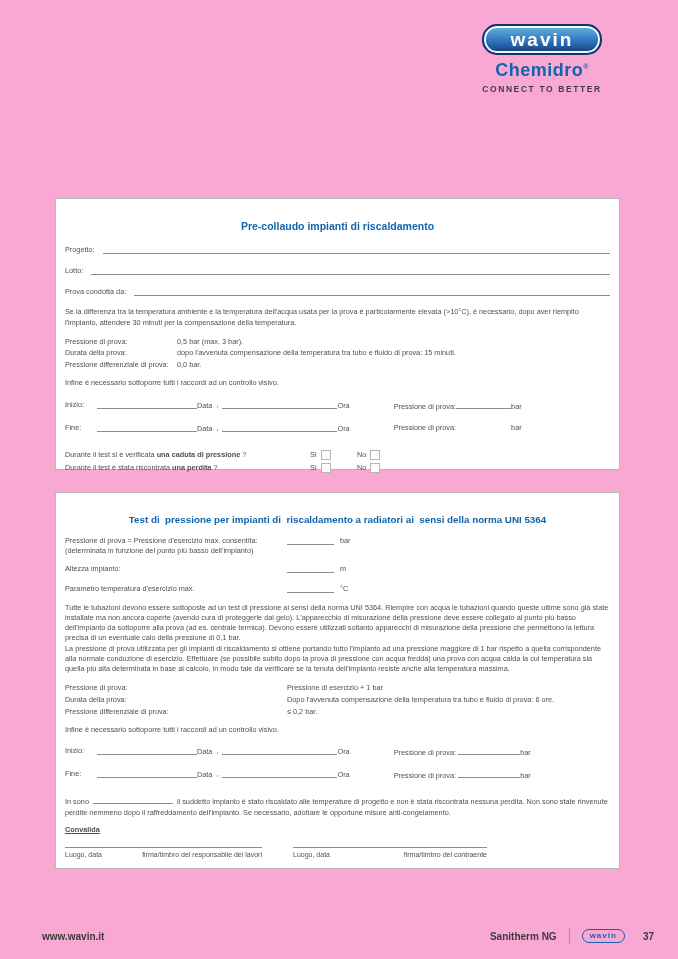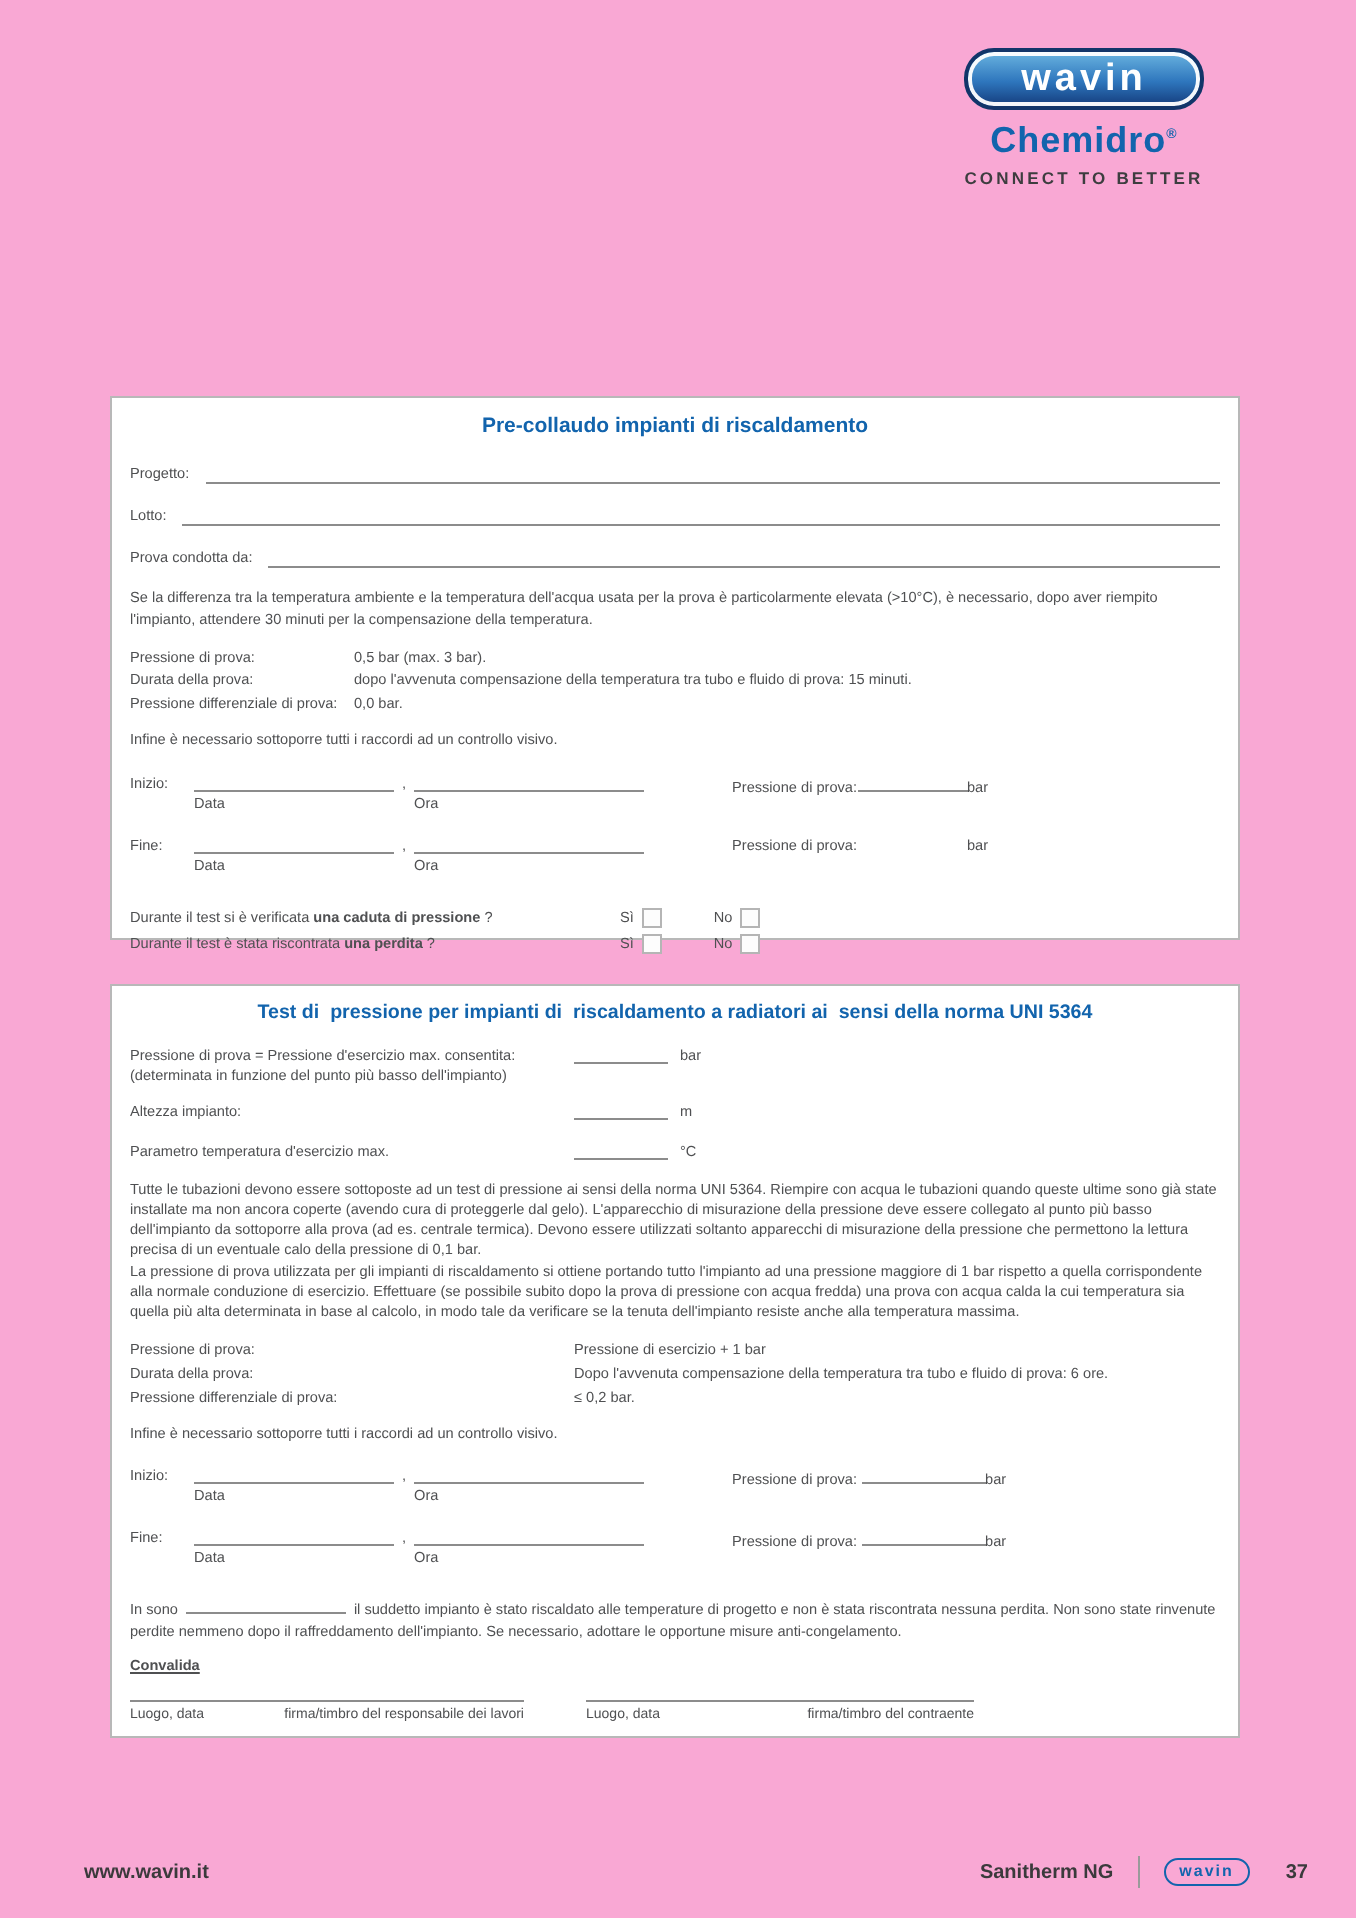--- a/index.html
+++ b/index.html
@@ -14,41 +14,41 @@
     border:2px solid #123569;box-shadow:inset 0 0 0 2px rgba(255,255,255,.95);
     display:flex;align-items:center;justify-content:center;
   }
   .wavin-pill span{color:#fff;font-weight:bold;font-size:19px;letter-spacing:2px;line-height:1;}
   .chemidro{margin-top:6px;color:#1264ad;font-weight:bold;font-size:18px;letter-spacing:.5px;line-height:1;}
   .chemidro .reg{font-size:7px;vertical-align:super;}
   .tagline{margin-top:5px;color:#3d3d3f;font-weight:bold;font-size:8.5px;letter-spacing:1.6px;}
 
   
   .box{position:absolute;left:55px;width:565px;border:1px solid #b8b8b8;background:#fff;
-       padding:5px 9px 0 9px;box-sizing:border-box;font-size:7.3px;line-height:1.4;}
+       padding:18px 9px 0 9px;box-sizing:border-box;font-size:7.3px;line-height:1.4;}
   .box1{top:198px;height:272px;}
   .box2{top:492px;height:377px;}
   .box-title{margin:2px 0 6px 0;text-align:center;color:#1264ad;font-weight:bold;font-size:10.5px;white-space:pre-wrap;}
   .box2 .box-title{font-size:9.8px;}
 
   .ul{display:inline-block;border-bottom:1px solid #8c8c8c;height:8px;vertical-align:baseline;}
   .grow{flex:1;}
-  .fline{display:flex;align-items:flex-end;margin-top:11px;}
+  .fline{display:flex;margin-top:11px;}
   .fline .lbl{margin-right:8px;white-space:nowrap;}
 
   .intro{margin:10px 0 0 0;}
   .prow{display:flex;margin-top:1.5px;}
   .prow .plabel{width:112px;flex:none;}
   .prow .pvalue{flex:1;}
   .box1 .params{margin-top:9px;}
   .note{margin-top:8px;}
 
   .sigline{display:flex;align-items:flex-start;margin-top:11px;}
   .sigline .slbl{width:32px;flex:none;padding-top:0;}
-  .sigcol{display:flex;flex-direction:column;flex:none;}
+  .sigcol{display:flex;flex:none;}
   .sigcol .sub{margin-top:1px;}
   .comma{margin:0 4px;flex:none;}
   .w100{width:100px;}
   .w115{width:115px;}
   .w55{width:55px;}
   .w47{width:47px;}
   .w62{width:62px;}
   .w80{width:80px;}
   .press{margin-left:44px;white-space:nowrap;}
   .spacer{display:inline-block;width:55px;}

